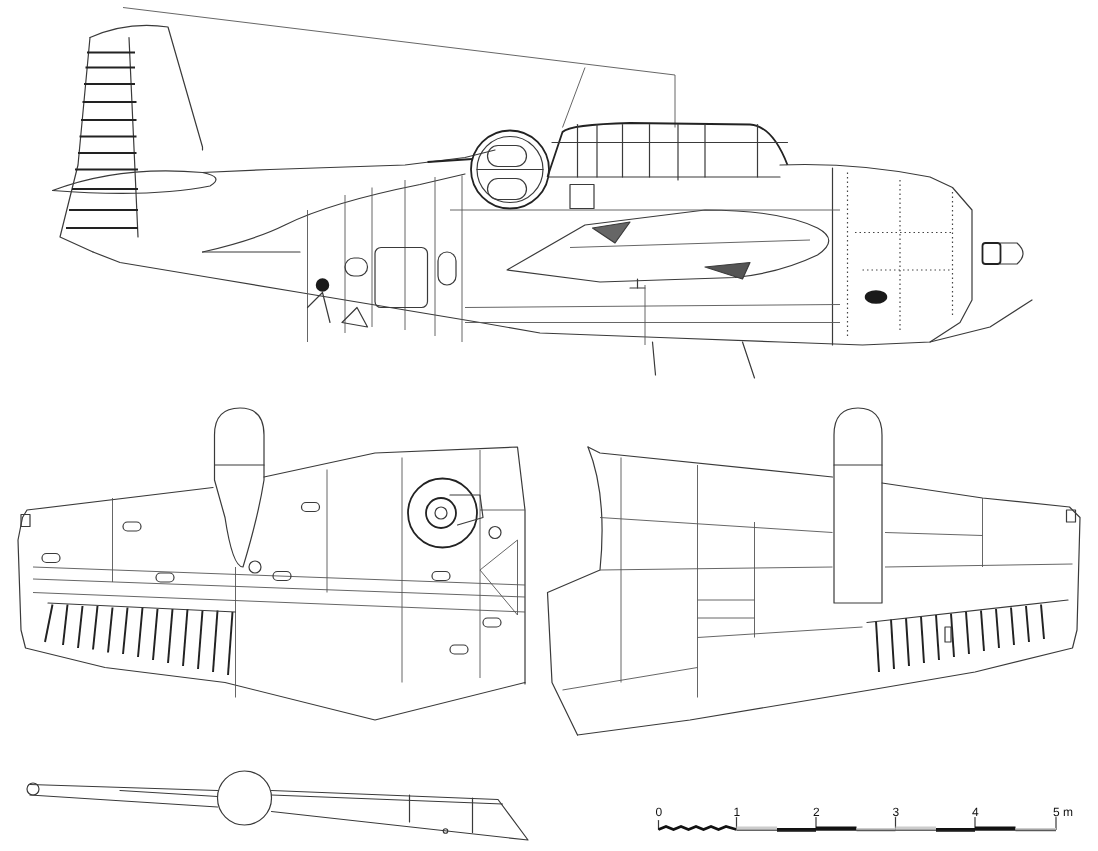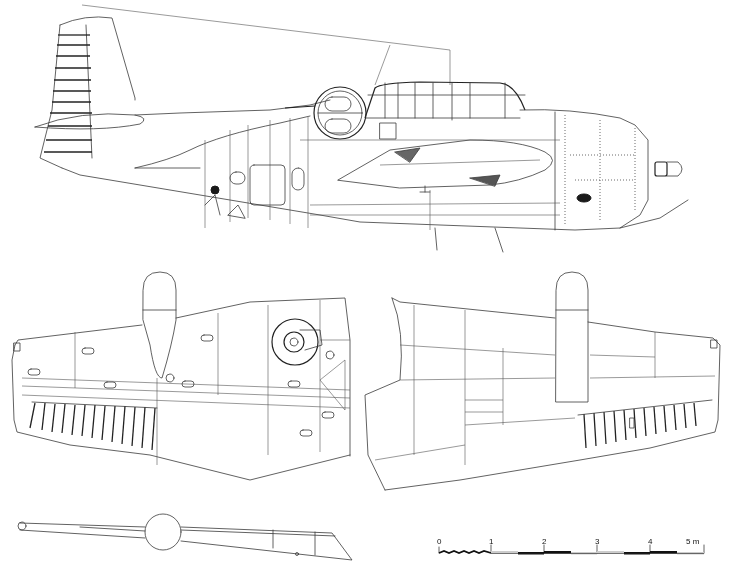--- a/index.html
+++ b/index.html
@@ -253,13 +253,13 @@
     <rect x="677" y="552" width="27" height="2.5" fill="#ccc"></rect>
     <line x1="491" y1="553.5" x2="704" y2="553.5" stroke="#222" stroke-width="0.6"></line>
   </g>
 </svg>
 
 <span class="scale-label" style="left:437px; top:538px;">0</span>
 <span class="scale-label" style="left:489px; top:538px;">1</span>
 <span class="scale-label" style="left:542px; top:538px;">2</span>
 <span class="scale-label" style="left:595px; top:538px;">3</span>
 <span class="scale-label" style="left:648px; top:538px;">4</span>
-<span class="scale-label" style="left:686px; top:538px;">5 m</span>
+<span class="scale-label" style="left:702px; top:538px;">5 m</span>
 
 </body></html>

